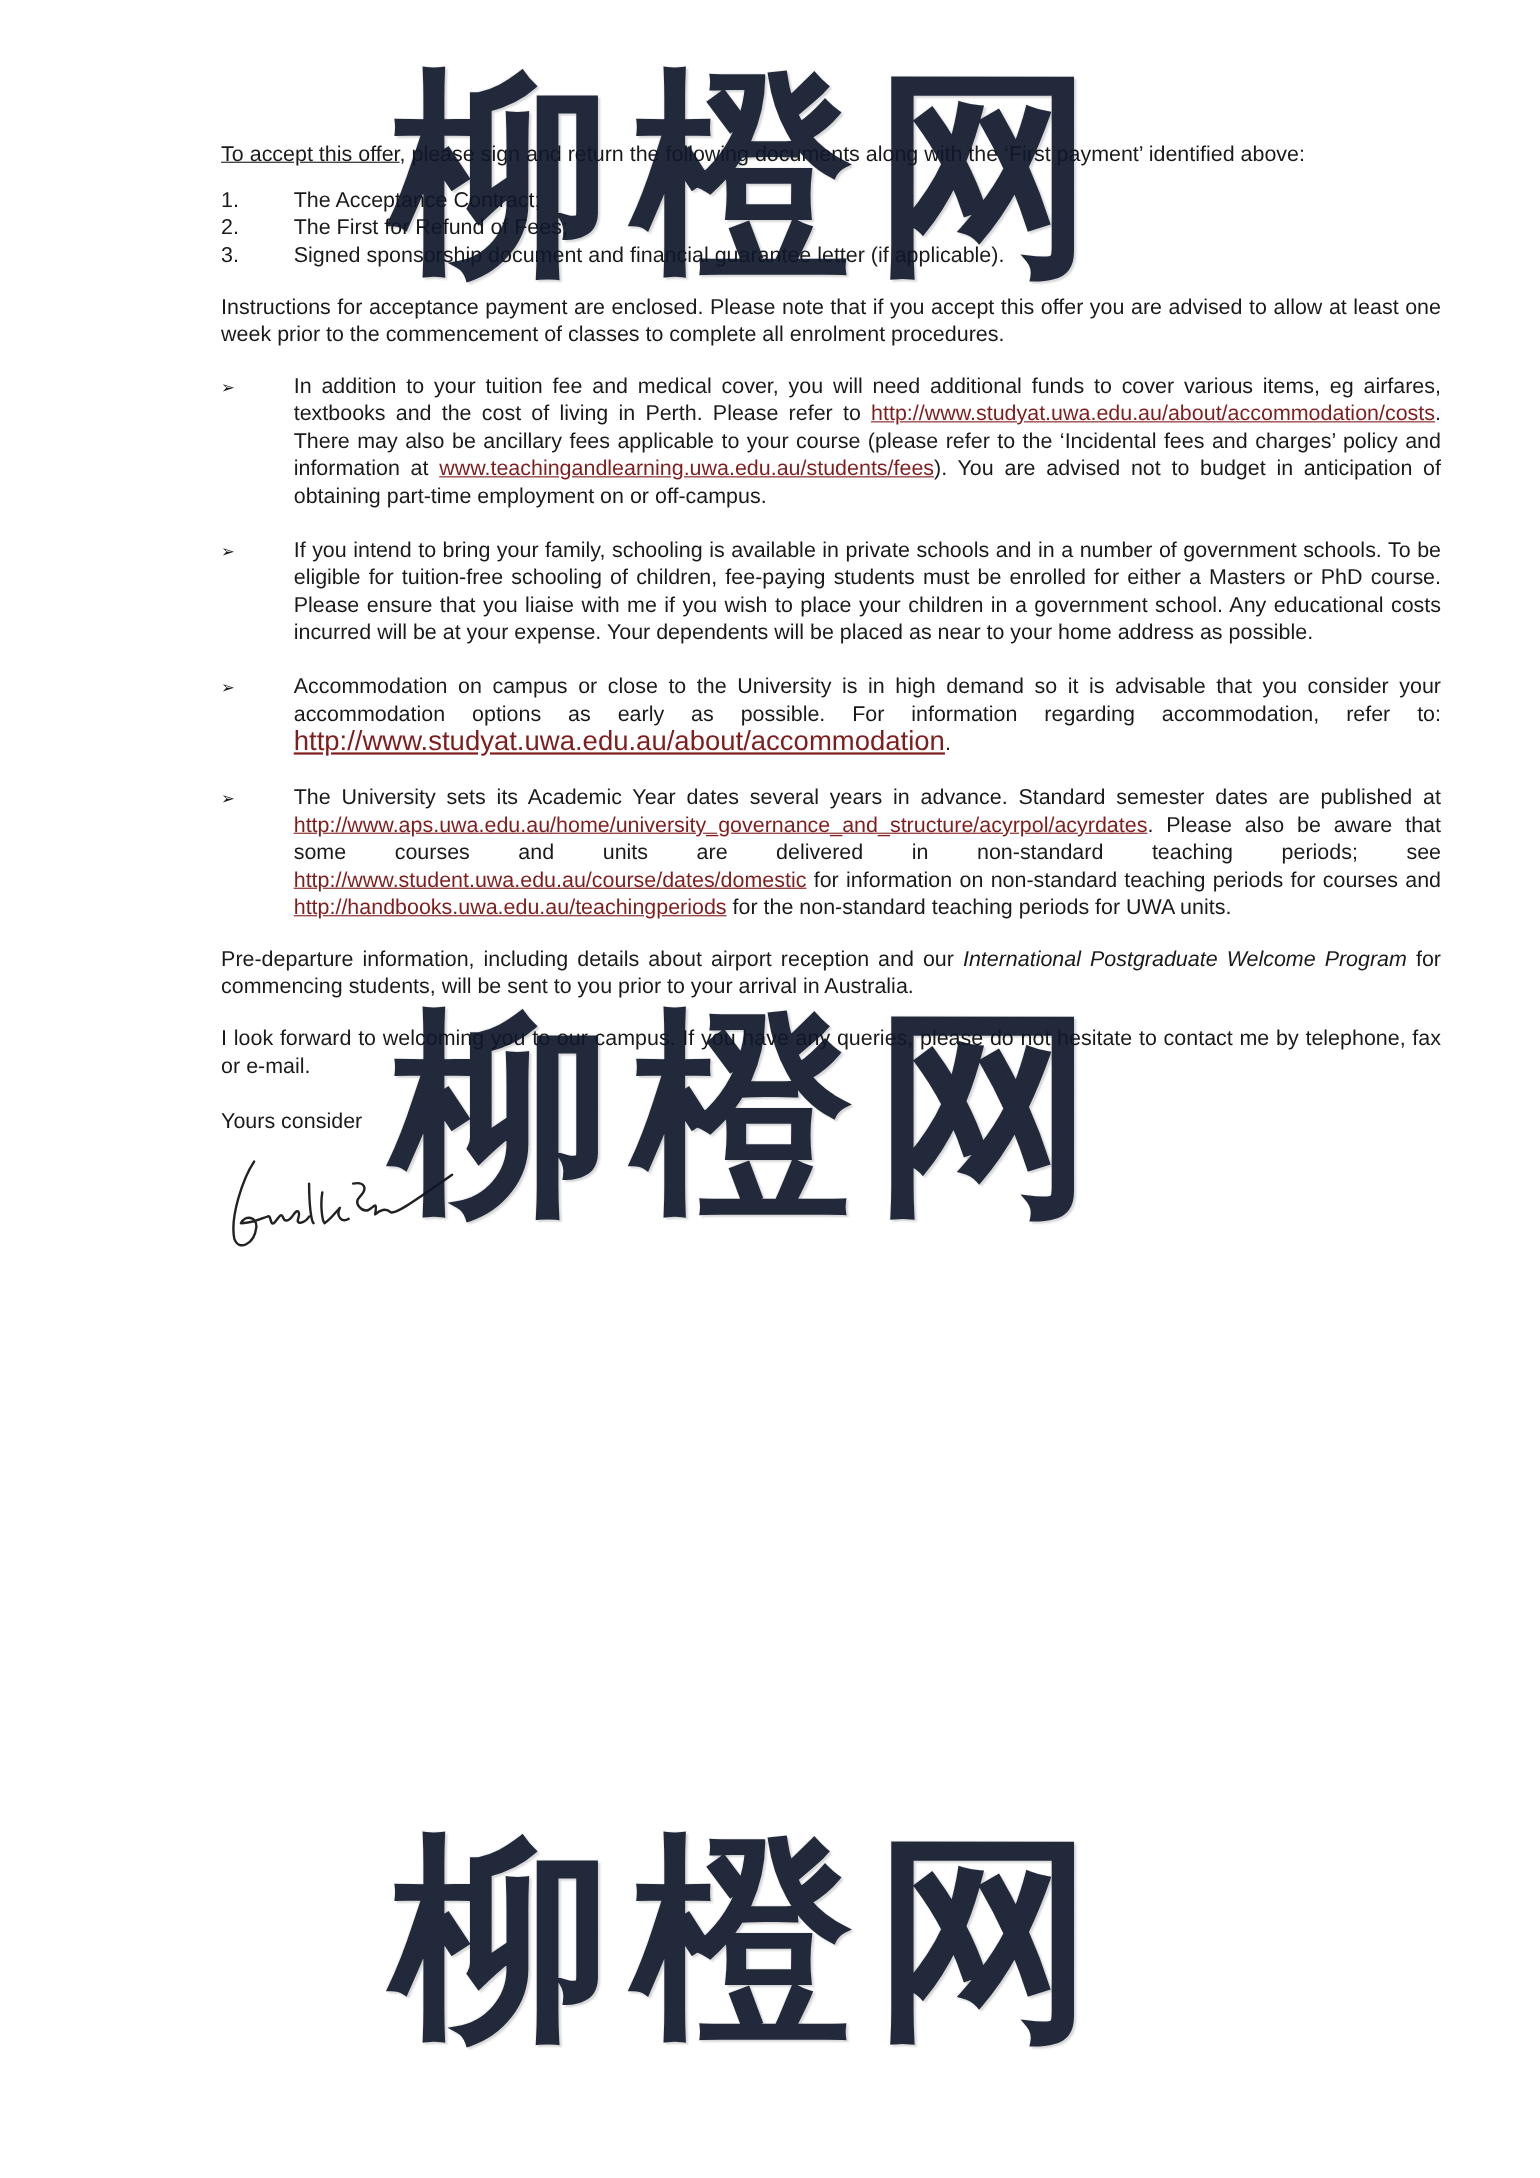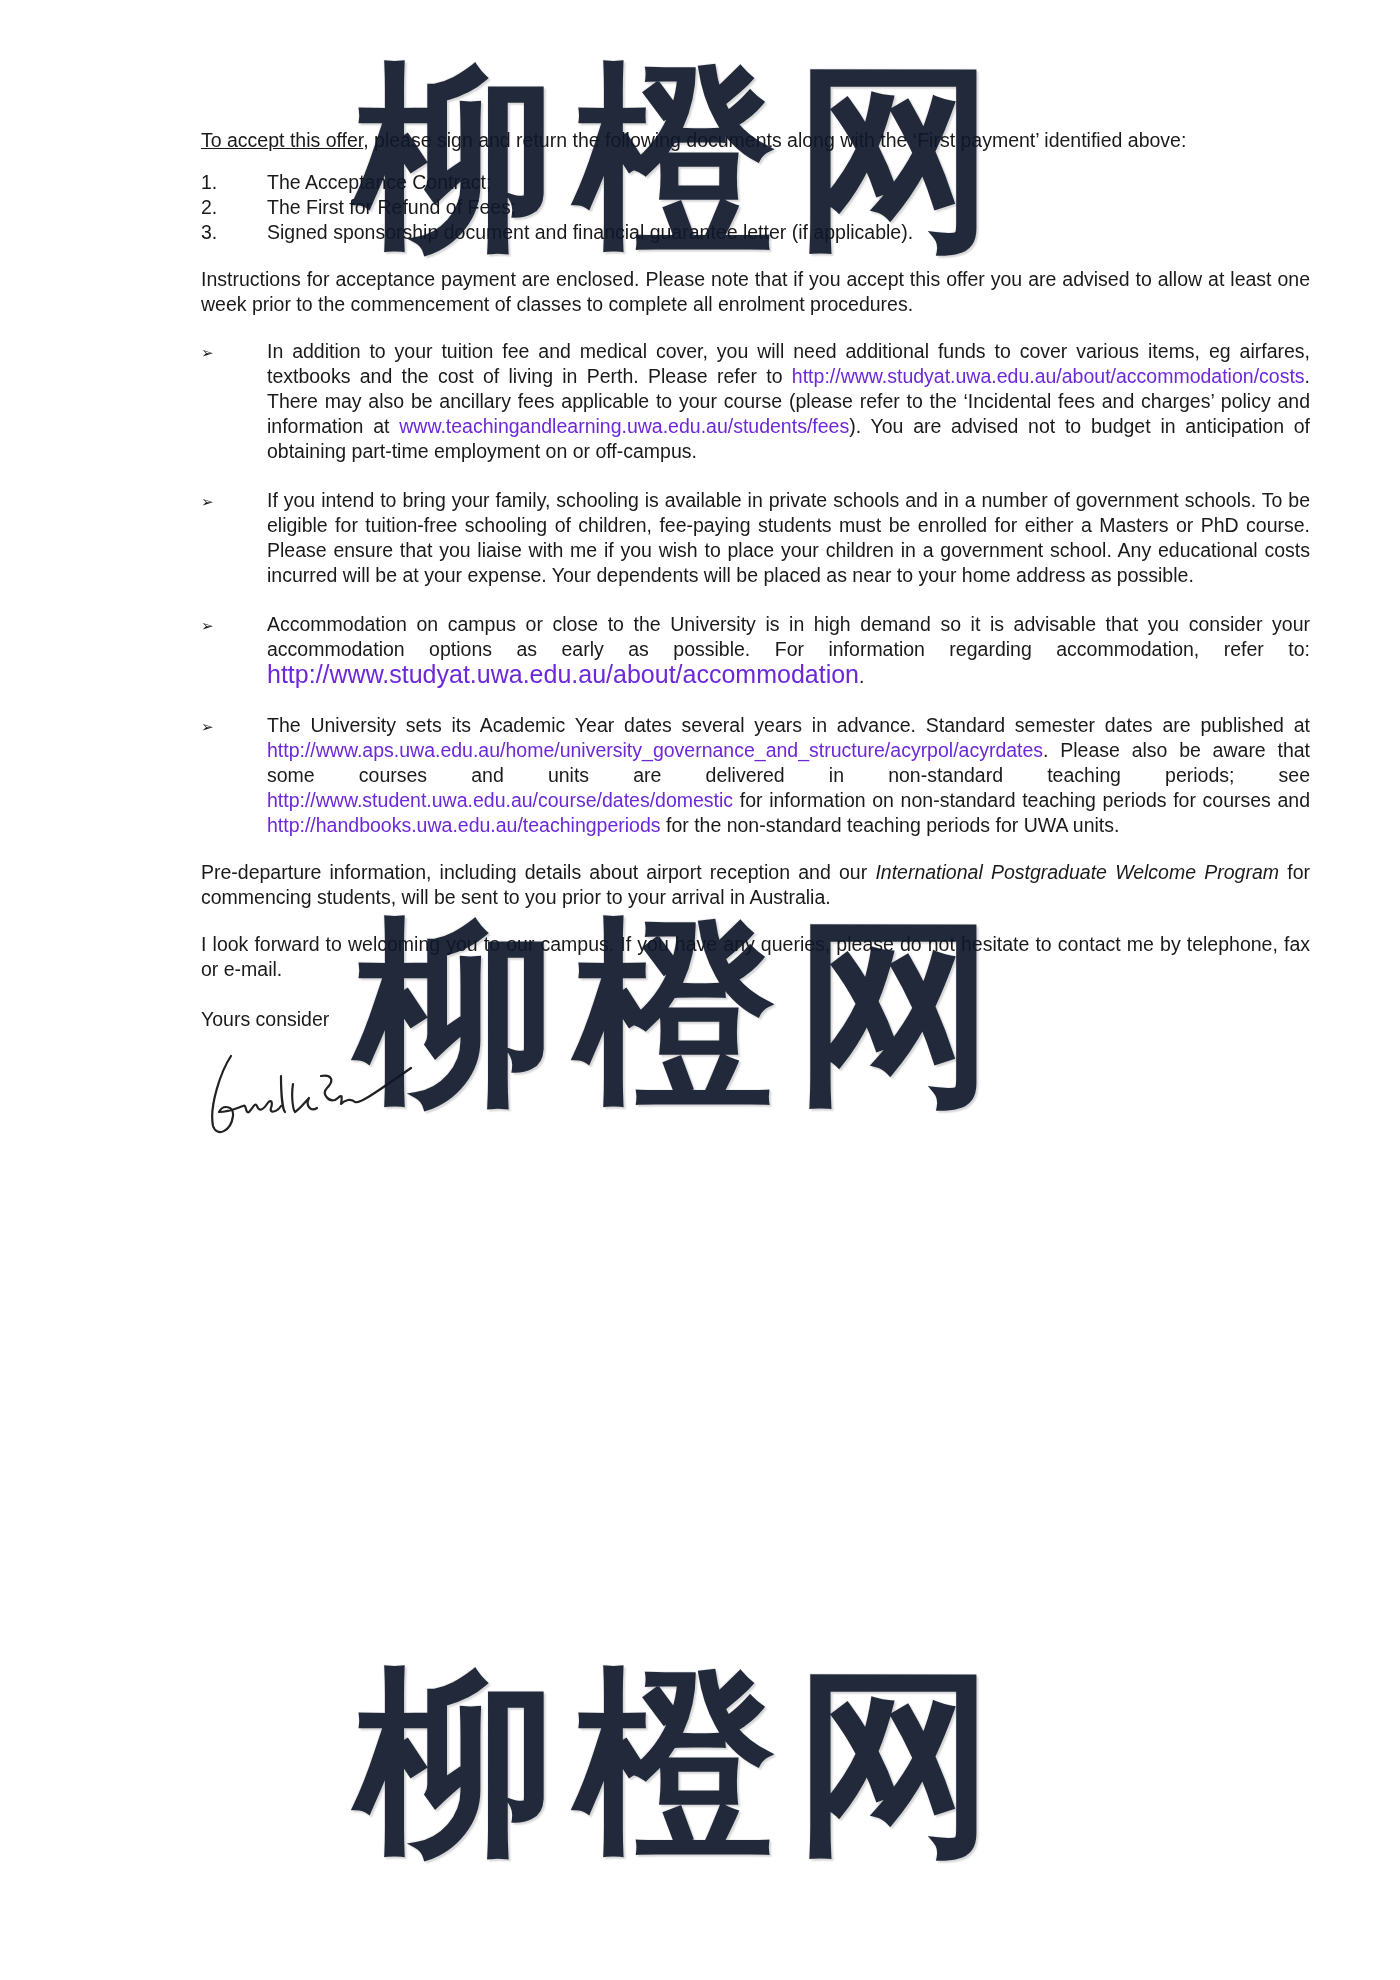--- a/index.html
+++ b/index.html
@@ -12,21 +12,21 @@
     .intro u { text-decoration: underline; }
     .numlist { margin: 17px 0 0 0; padding: 0; list-style: none; }
     .numlist li { display: flex; line-height: 25px; }
     .numlist .num { width: 66px; flex: none; }
     .gap-instr { margin-top: 22px; }
     .gap-note { margin-top: 24px; font-style: italic; }
     .bullets { margin: 22px 0 0 0; padding: 0; list-style: none; }
     .bullets li { display: flex; margin-bottom: 24px; }
     .bullets .arrow { width: 66px; flex: none; font-size: 15px; padding-top: 1px; }
     .bullets .body { flex: 1; text-align: justify; }
-    a.link { color: #6d28d9; }
+    a.link { color: #7f1d1d; text-decoration: underline; }
     a.link.big { font-size: 25px; }
     .after-bullets { margin-top: -2px; }
     .gap-look { margin-top: 22px; }
     .gap-yours { margin-top: 25px; }
     .signature { margin-top: 14px; height: 100px; }
     .signature svg { display: block; }
     .signoff { margin-top: 10px; line-height: 25px; }
     .watermark {
       position: absolute; font-family: "DejaVu Sans", sans-serif; font-weight: bold;
       font-size: 200px; color: #0f172a; letter-spacing: 20px; pointer-events: none;

